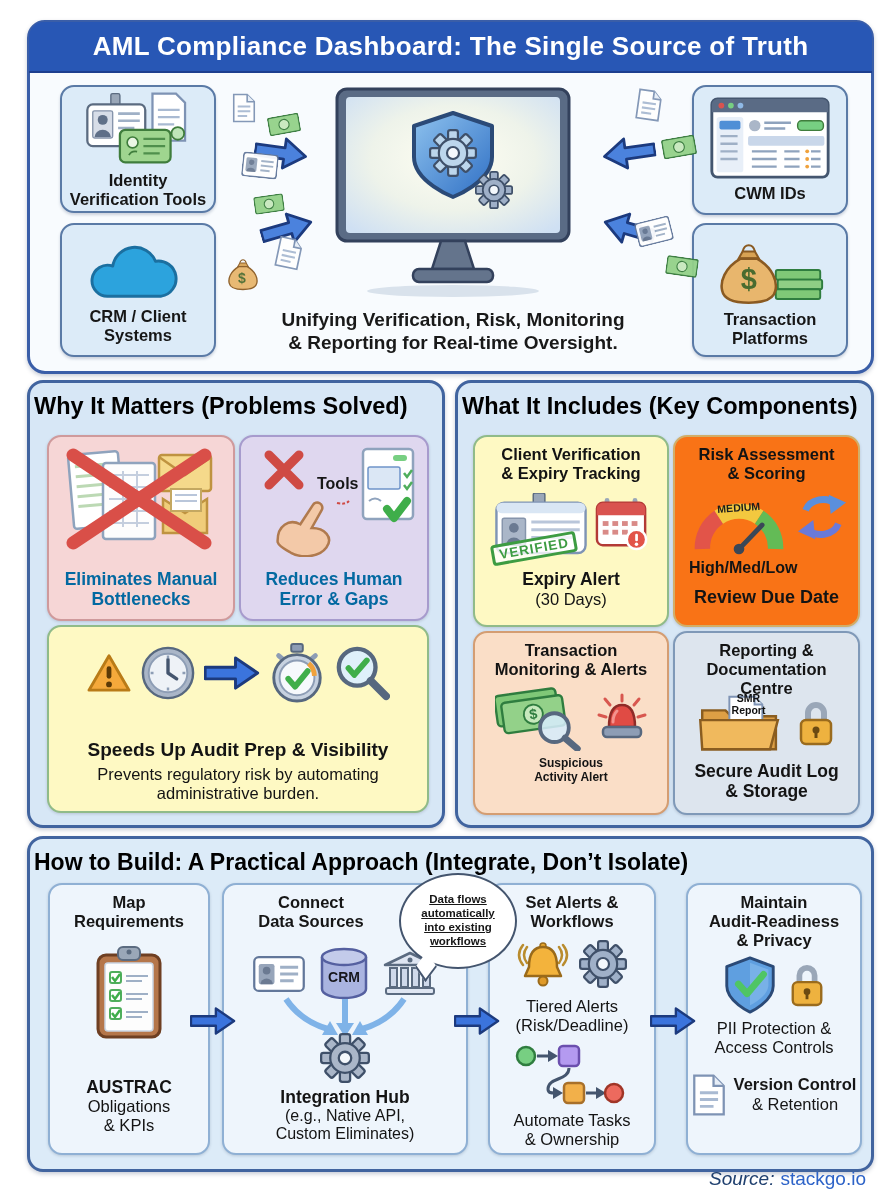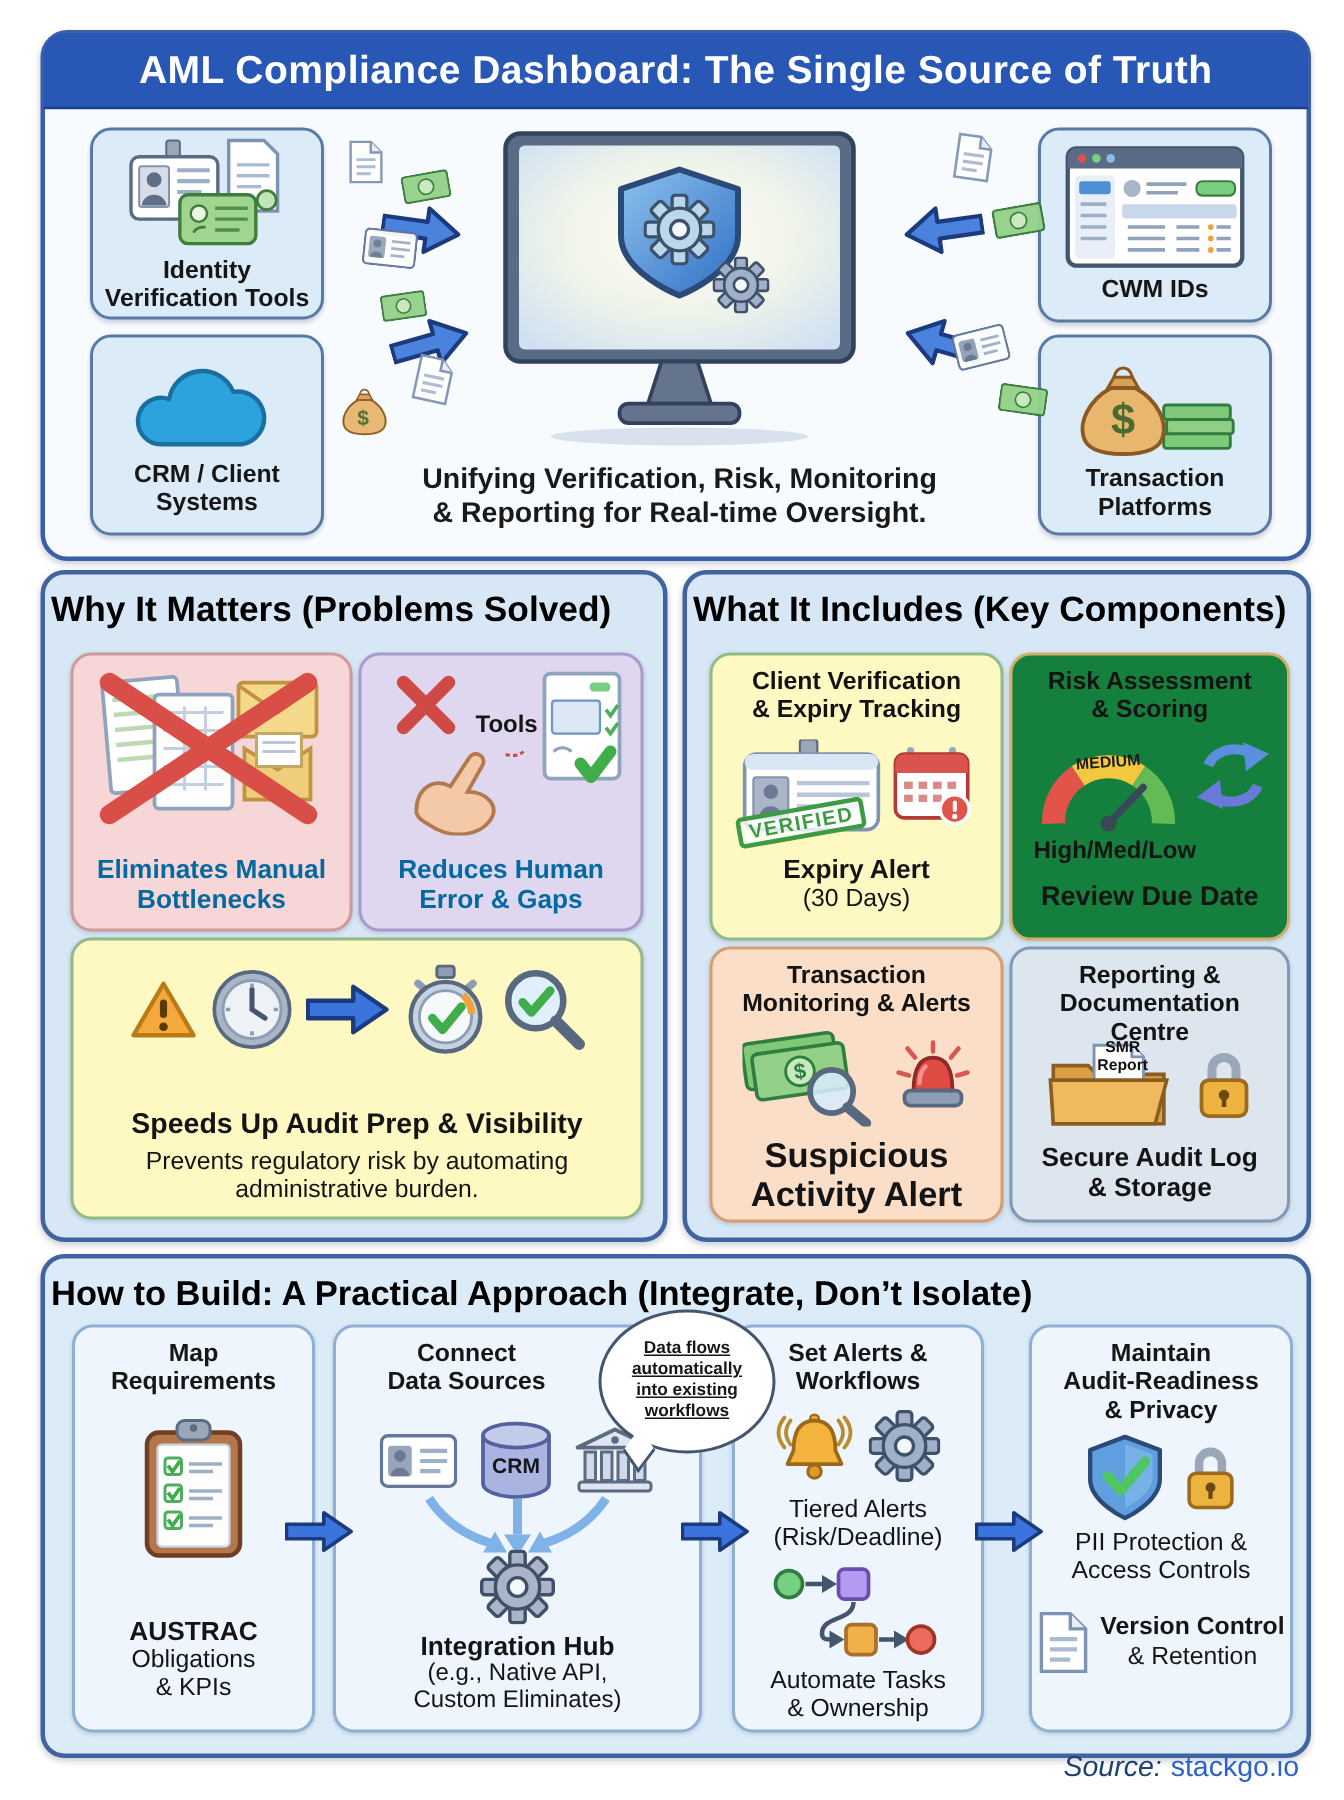--- a/index.html
+++ b/index.html
@@ -26,21 +26,21 @@
 
   
   .panel{position:absolute;border:3px solid #41649f;border-radius:16px;background:#d7e7f6;box-shadow:0 2px 4px rgba(30,50,90,.25);}
   .panel h2{margin:10px 4px 0;text-align:left;font-size:23.5px;font-weight:700;color:#000000;}
   .card{position:absolute;border-radius:14px;border:2.5px solid;box-shadow:0 1px 3px rgba(40,40,60,.18);}
   .card .label{position:absolute;left:4px;right:4px;bottom:10px;text-align:center;font-weight:700;font-size:17.5px;line-height:1.15;color:#0369a1;}
   .card .ctitle{position:absolute;left:4px;right:4px;top:8px;text-align:center;font-weight:700;font-size:16.5px;line-height:1.15;color:#131313;}
   .pink{background:#f6d6d6;border-color:#cf9a9c;}
   .purple{background:#dfd7ef;border-color:#a79bcd;}
   .greencard{background:#fef9c3;border-color:#90bb89;}
-  .yellowcard{background:#15803d;border-color:#d2ae68;}
+  .yellowcard{background:#f97316;border-color:#d2ae68;}
   .orangecard{background:#fadec7;border-color:#d49d72;}
   .graycard{background:#dde5ee;border-color:#7f99b8;}
   .icorow{position:absolute;left:0;right:0;display:flex;align-items:center;justify-content:center;gap:8px;}
   .cap{position:absolute;left:2px;right:2px;text-align:center;line-height:1.15;color:#141414;}
 
   
   .build{background:#dcebf8;}
   .step{position:absolute;background:#eef5fc;border:2.5px solid #8fb0d4;border-radius:14px;box-shadow:0 1px 3px rgba(40,60,90,.2);}
   .step .stitle{position:absolute;left:2px;right:2px;top:8px;text-align:center;font-weight:700;font-size:16.5px;line-height:1.15;}
   .bubble{position:absolute;left:369px;top:34px;width:114px;height:92px;background:#fff;border:2.5px solid #44556e;
@@ -401,21 +401,21 @@
           <circle cx="62" cy="42" r="15" fill="rgba(214,236,250,.88)" stroke="#57687f" stroke-width="4"></circle>
           <path d="M73,53 L86,64" stroke="#57687f" stroke-width="7" stroke-linecap="round"></path>
         </svg>
         <svg width="50" height="52" viewBox="0 0 50 52">
           <path d="M25,2 v6 M8,6 l5,6 M42,6 l-5,6 M2,22 l7,2 M48,22 l-7,2" stroke="#d8574f" stroke-width="3" stroke-linecap="round"></path>
           <path d="M25,12 C34,12 38,20 38,34 H12 C12,20 16,12 25,12 Z" fill="#e04b44" stroke="#8f2b27" stroke-width="2.5"></path>
           <path d="M20,18 C17,21 16,25 16,29" stroke="#f4938d" stroke-width="3" fill="none" stroke-linecap="round"></path>
           <rect x="6" y="34" width="38" height="10" rx="4" fill="#8d9db5" stroke="#57687f" stroke-width="2.5"></rect>
         </svg>
       </div>
-      <div class="cap b ml" style="top:124px;font-size:23px">Suspicious
+      <div class="cap b ml" style="top:124px;font-size:12px">Suspicious
 Activity Alert</div>
     </div>
 
     <div class="card graycard" style="left:215px;top:248px;width:183px;height:180px">
       <div class="ctitle ml">Reporting &amp;
 Documentation Centre</div>
       <div class="icorow" style="top:58px;gap:12px">
         <span style="position:relative;display:inline-block">
           <svg width="86" height="64" viewBox="0 0 88 66">
             <path d="M4,20 H28 L34,26 H80 V60 H4 Z" fill="#dd9f45" stroke="#8a5d20" stroke-width="2.5"></path>

